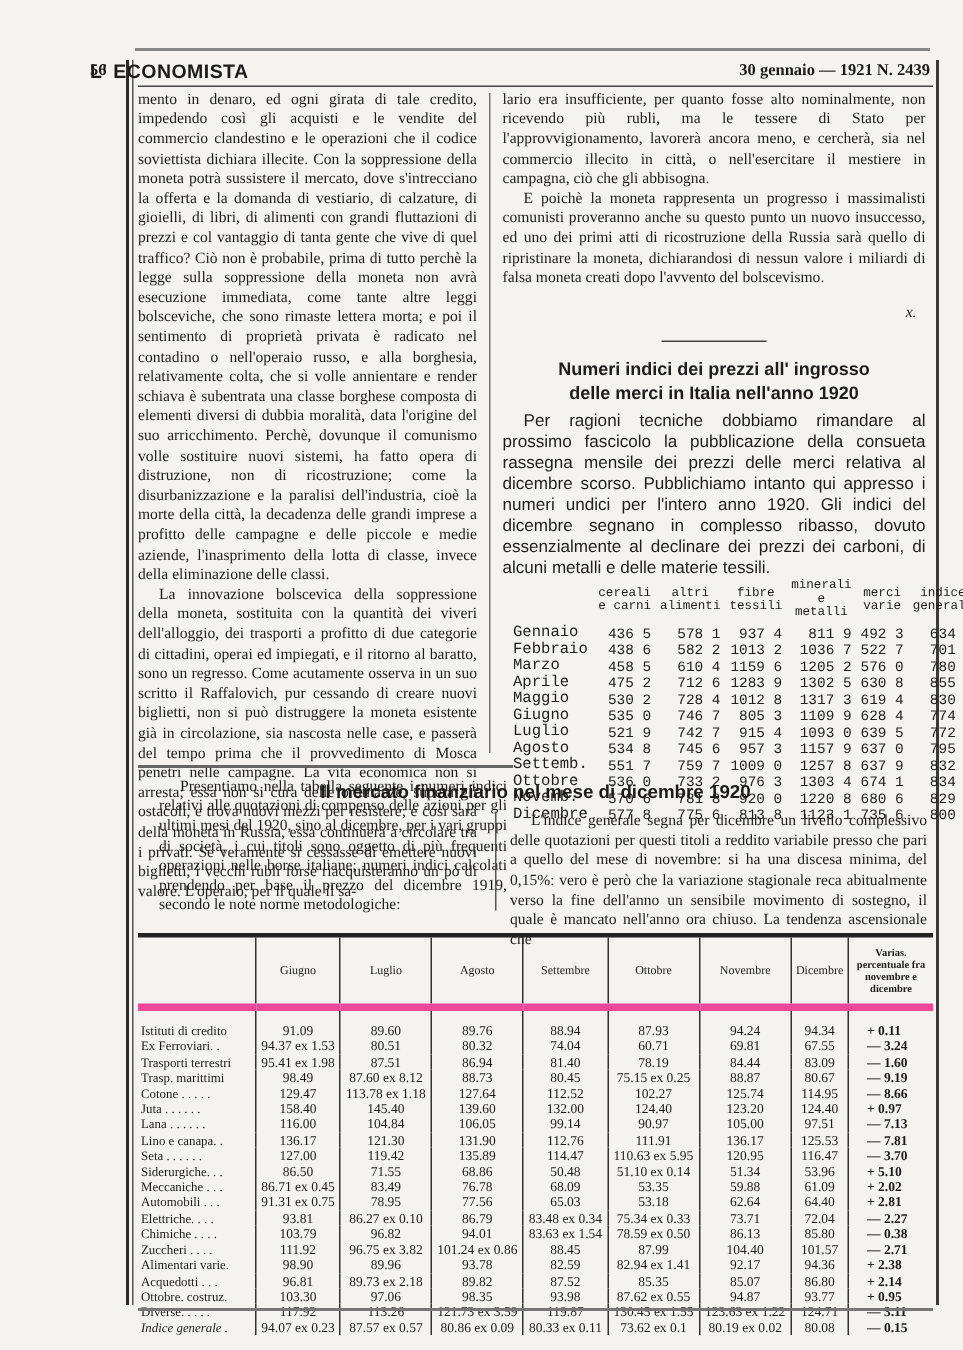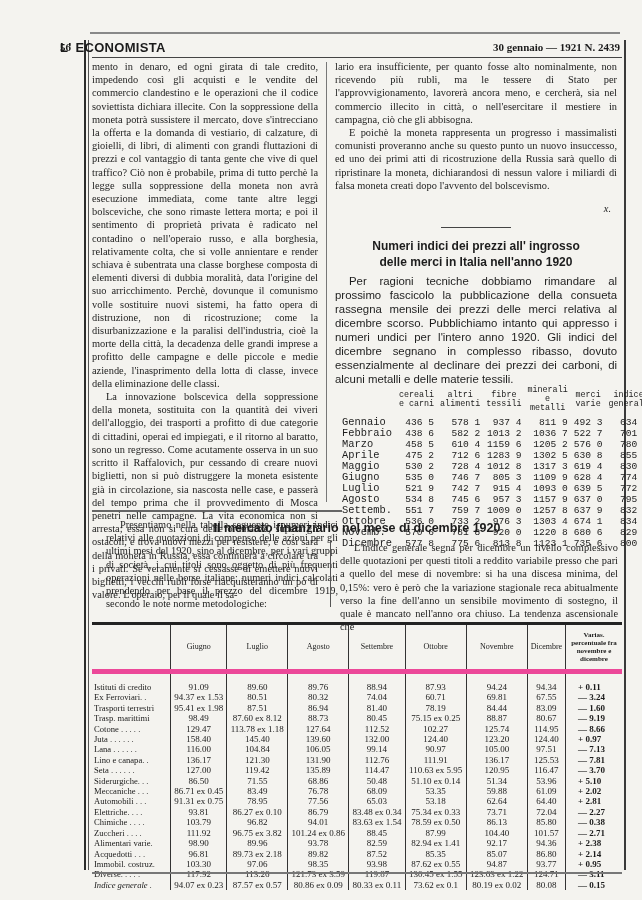--- a/index.html
+++ b/index.html
@@ -445,21 +445,21 @@
             <td>96.81</td>
             <td>89.73 ex 2.18</td>
             <td>89.82</td>
             <td>87.52</td>
             <td>85.35</td>
             <td>85.07</td>
             <td>86.80</td>
             <td class="var">+ 2.14</td>
           </tr>
           <tr>
-            <td class="lab">Immobil. costruz.</td>
+            <td class="lab">Ottobre. costruz.</td>
             <td>103.30</td>
             <td>97.06</td>
             <td>98.35</td>
             <td>93.98</td>
             <td>87.62 ex 0.55</td>
             <td>94.87</td>
             <td>93.77</td>
             <td class="var">+ 0.95</td>
           </tr>
           <tr>

